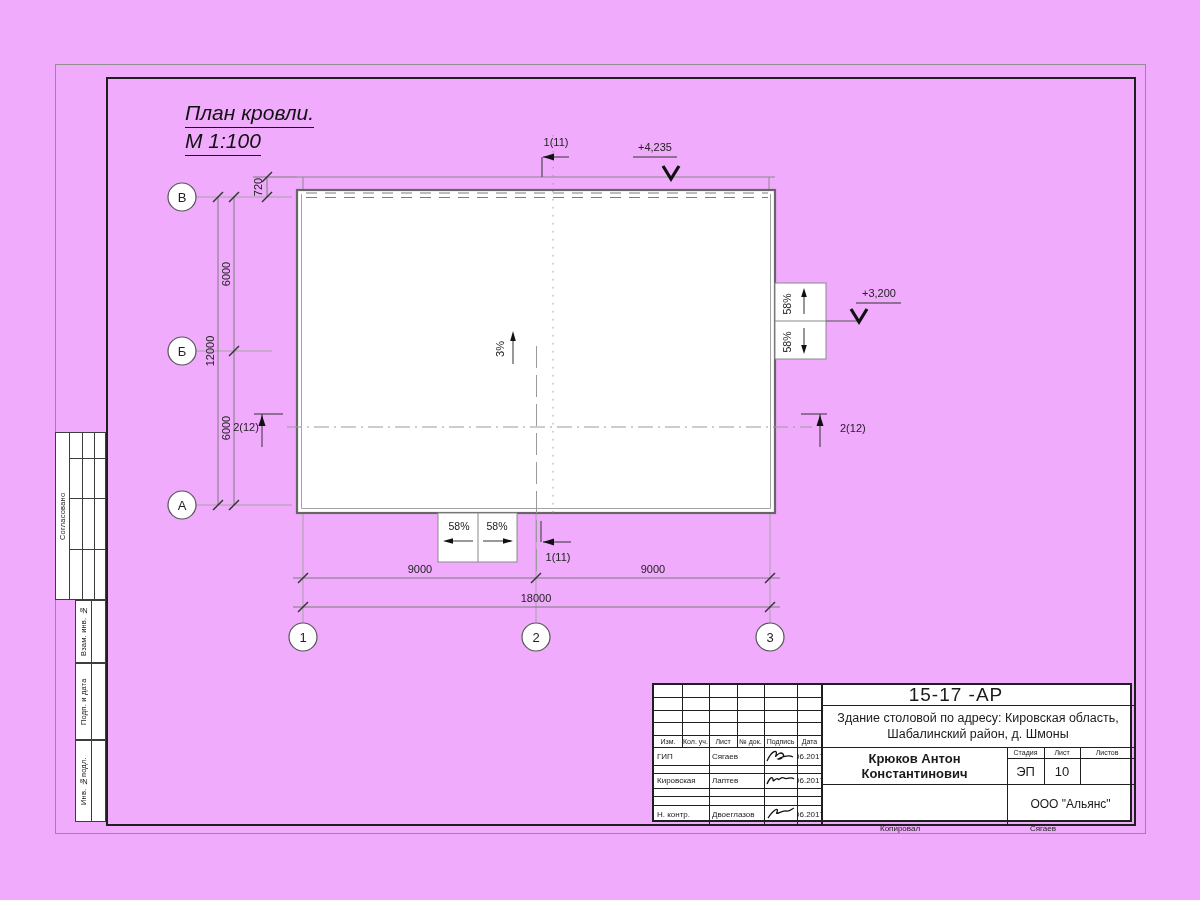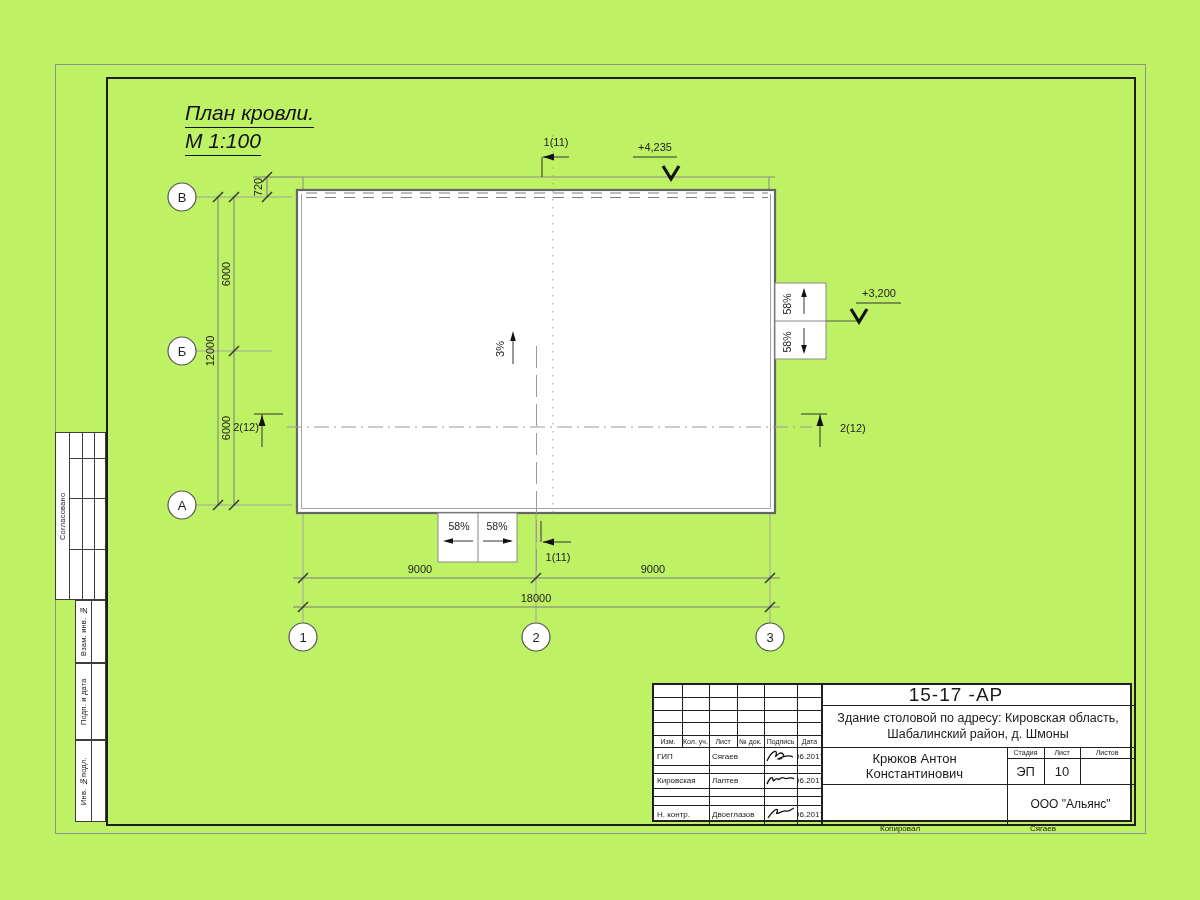--- a/index.html
+++ b/index.html
@@ -1,17 +1,17 @@
 <!DOCTYPE html>
 <html><head>
 <meta charset="utf-8">
 <style>
   html,body { margin:0; padding:0; background:#fff; }
   #sheet {
-    position:relative; width:1200px; height:900px; background:#bef264;
+    position:relative; width:1200px; height:900px; background:#f0abfc;
     font-family:"Liberation Sans", sans-serif; color:#1a1a1a; overflow:hidden;
   }
   .abs { position:absolute; }
   .outer-border { left:55px; top:64px; width:1089px; height:768px; border:1px solid #8f8f8f; }
   .inner-border { left:106px; top:77px; width:1026px; height:745px; border:2px solid #1f1f1f; }
   .plan-title { left:185px; top:100px; font-style:italic; font-size:21px; line-height:26px; color:#111; }
   .plan-title .t { display:inline-block; border-bottom:1.6px solid #111; padding-bottom:1px; }
   
   .sideblock { border:1px solid #3d3d3d; box-sizing:border-box; background:#fff; }
   .gridline { position:absolute; background:#3d3d3d; }
@@ -274,21 +274,21 @@
     <div class="ln" style="left:353px; top:62px; width:1px; height:77px;"></div>
     <div class="ln" style="left:390px; top:62px; width:1px; height:37px;"></div>
     <div class="ln" style="left:426px; top:62px; width:1px; height:37px;"></div>
     <div class="ln" style="left:353px; top:73px; width:127px; height:1px;"></div>
 
     <div class="cell fs19" style="left:168px; top:0; width:268px; height:20px;">15-17 -АР</div>
     <div class="cell" style="left:168px; top:20px; width:312px; height:42px; flex-direction:column; font-size:12.5px; line-height:16px;">
       <div>Здание столовой по адресу: Кировская область,</div>
       <div>Шабалинский район, д. Шмоны</div>
     </div>
-    <div class="cell fs13" style="left:168px; top:62px; width:185px; height:37px;">Крюков Антон Константинович</div>
+    <div class="cell fs13" style="left:168px; top:62px; width:185px; height:37px;font-weight:bold;">Крюков Антон Константинович</div>
     <div class="cell fs7" style="left:353px; top:62px; width:37px; height:11px;">Стадия</div>
     <div class="cell fs7" style="left:390px; top:62px; width:36px; height:11px;">Лист</div>
     <div class="cell fs7" style="left:426px; top:62px; width:54px; height:11px;">Листов</div>
     <div class="cell fs13" style="left:353px; top:73px; width:37px; height:26px;">ЭП</div>
     <div class="cell fs13" style="left:390px; top:73px; width:36px; height:26px;">10</div>
     <div class="cell fs13" style="left:426px; top:73px; width:54px; height:26px;"></div>
     <div class="cell fs12" style="left:353px; top:99px; width:127px; height:40px;">ООО "Альянс"</div>
   </div>
 
   <div class="abs footer-label" style="left:880px; top:824px; width:90px;">Копировал</div>

